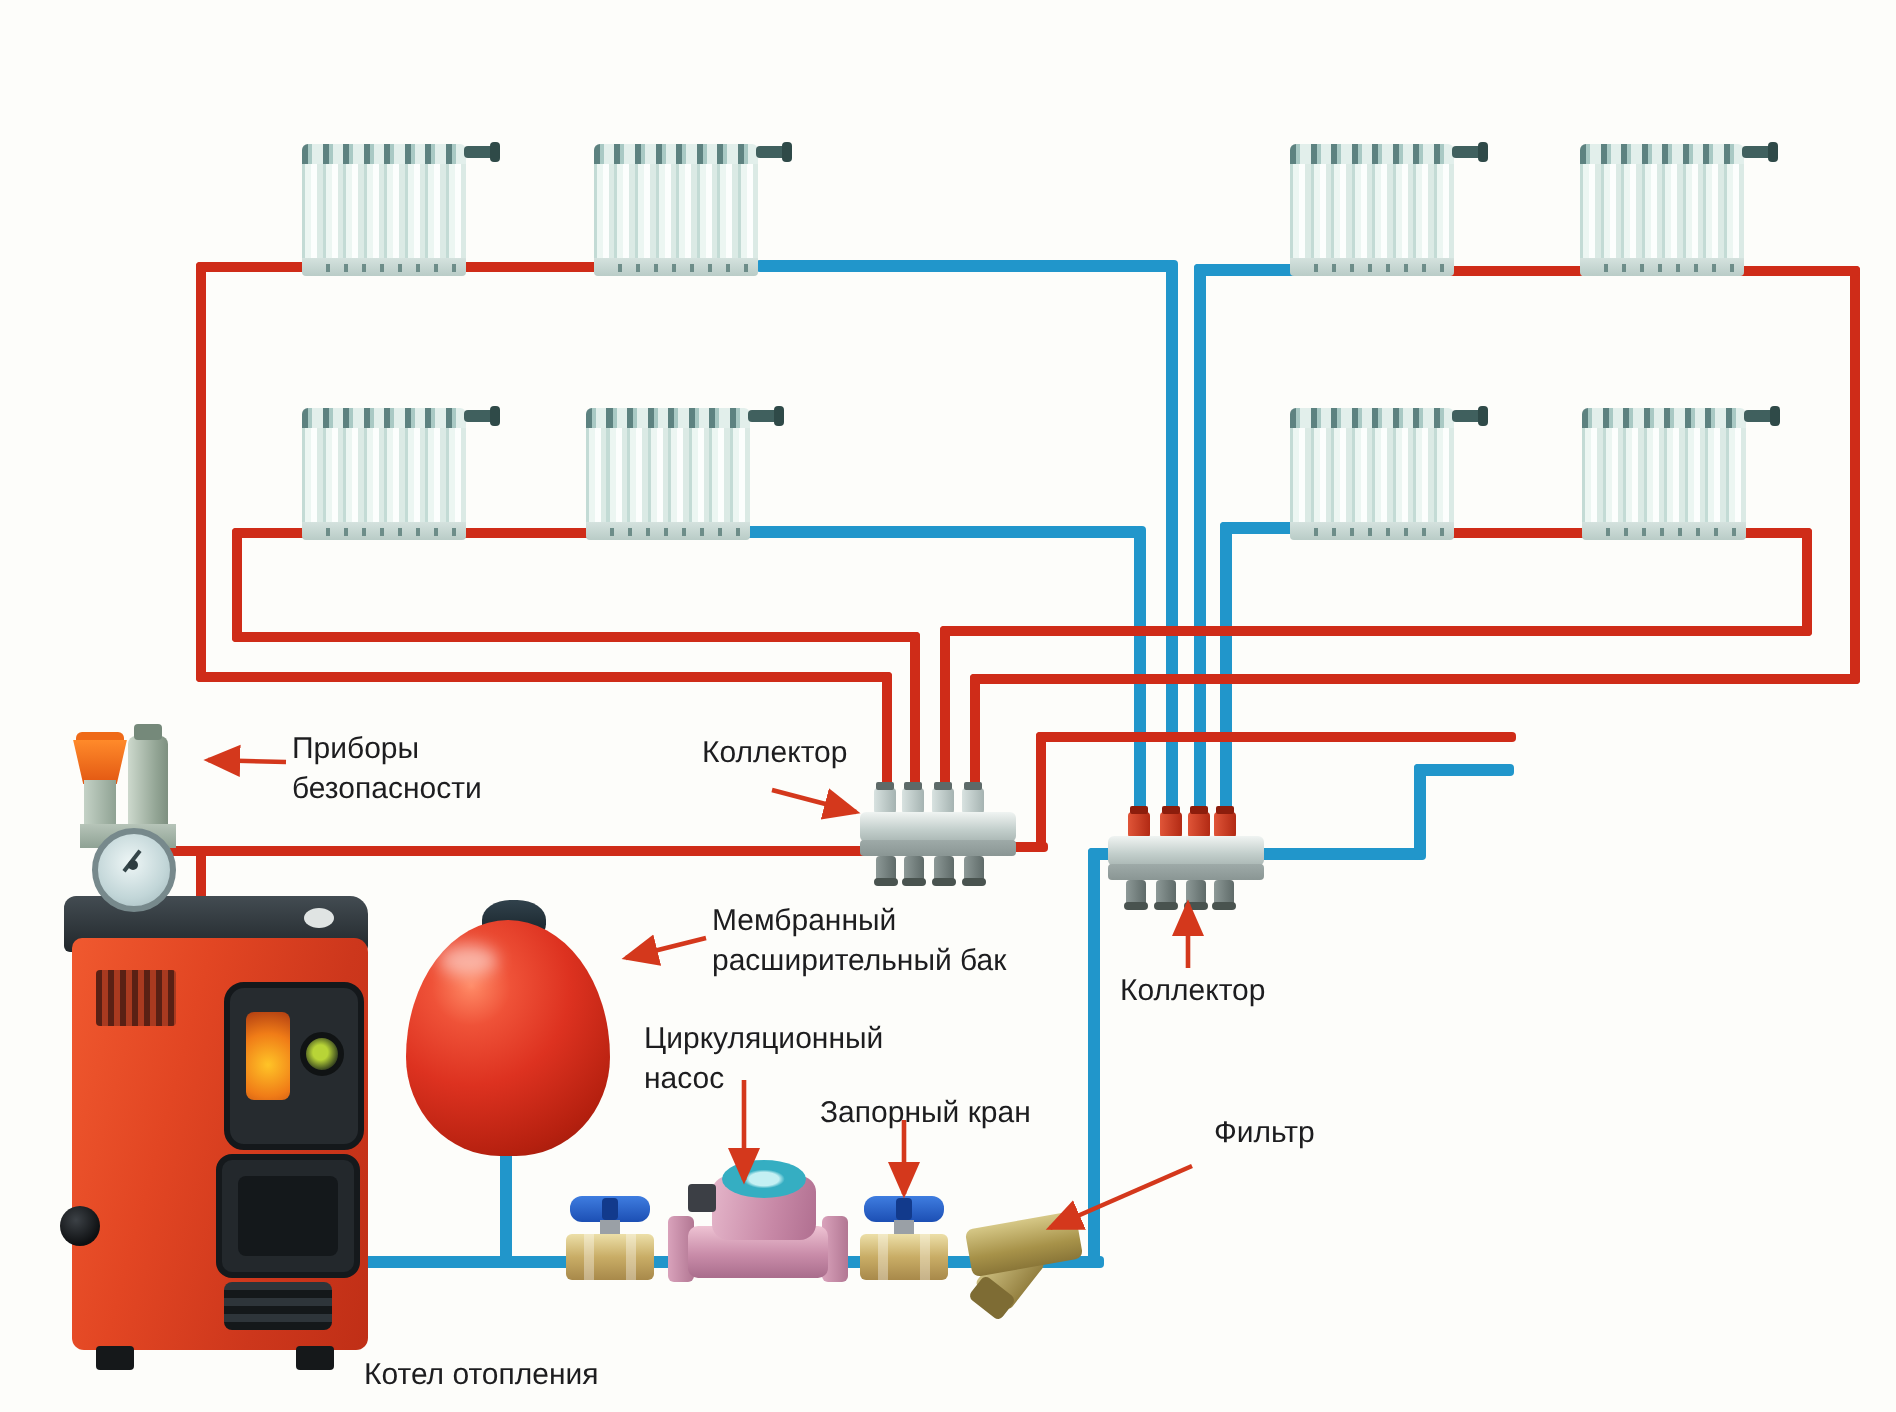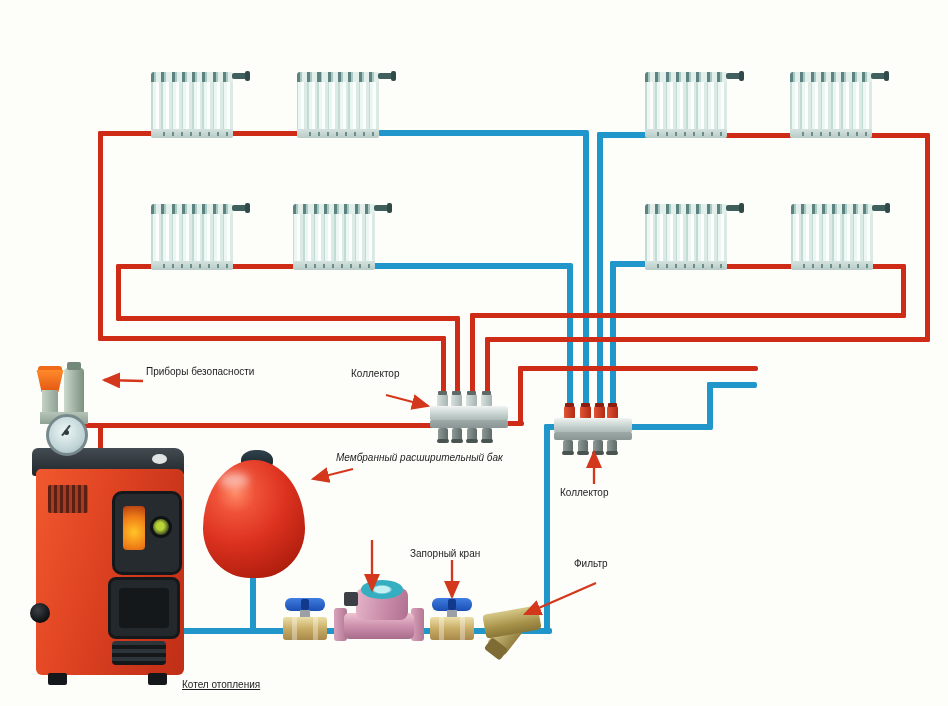--- a/index.html
+++ b/index.html
@@ -101,21 +101,21 @@
   .cm-fit::before{content:"";position:absolute;left:1px;top:-3px;width:9px;height:4px;background:#5e6a68;border-radius:1px;}
   .cb-fit{top:4px;width:11px;height:13px;border-radius:2px;background:linear-gradient(90deg,#e05538,#b22a14);}
   .cb-fit::before{content:"";position:absolute;left:1px;top:-3px;width:9px;height:4px;background:#8c1d0c;border-radius:1px;}
   .c-body{left:0;width:78px;height:15px;border-radius:3px;
     background:linear-gradient(180deg,#f0f4f2,#c2cecb 60%,#aab7b4);}
   .c-band{left:0;width:78px;height:8px;border-radius:2px;background:linear-gradient(180deg,#9eaaa8,#8a9694);}
   .c-nip{width:10px;height:13px;border-radius:2px;background:linear-gradient(90deg,#8d9997,#5f6b69);}
   .c-nip::after{content:"";position:absolute;left:-1px;bottom:-2px;right:-1px;height:4px;background:#49534f;border-radius:2px;}
 
   
-  .lbl{position:absolute;z-index:7;font-size:10px;line-height:1.33;color:var(--text,#1d1d1f);}
+  .lbl{position:absolute;z-index:7;font-size:15px;line-height:1.33;color:var(--text,#1d1d1f);}
   #title{position:absolute;z-index:7;left:0;right:0;top:22px;text-align:center;
     font-size:14px;font-weight:bold;color:#111;letter-spacing:.2px;}
   #arrows{position:absolute;left:0;top:0;z-index:6;}
 </style>
 </head>
 <body>
 
 <div id="canvas" style="--supply: #cf2c18; --return: #2196cb; --arrow: #d4381c; --background: #fdfdfa; --text: #1d1d1f;">
 
 
@@ -310,17 +310,18 @@
       <line x1="353" y1="469" x2="313" y2="479"></line>
       <line x1="372" y1="540" x2="372" y2="590"></line>
       <line x1="452" y1="560" x2="452" y2="597"></line>
       <line x1="596" y1="583" x2="525" y2="614"></line>
     </g>
   </svg>
 
   <div class="lbl" style="left:146px;top:365px;width:112px;">Приборы безопасности</div>
   <div class="lbl" style="left:351px;top:367px;">Коллектор</div>
   <div class="lbl" style="left:560px;top:486px;">Коллектор</div>
-  <div class="lbl" style="left:336px;top:451px;width:175px;font-style:italic;">Мембранный расширительный бак</div>
+  <div class="lbl" style="left:356px;top:451px;width:175px;">Мембранный расширительный бак</div>
+  <div class="lbl" style="left:322px;top:510px;width:145px;">Циркуляционный насос</div>
   <div class="lbl" style="left:410px;top:532px;width:130px;margin-top:15px;">Запорный кран</div>
-  <div class="lbl" style="left:574px;top:557px;text-align:right;">Фильтр</div>
-  <div class="lbl" style="left:182px;top:678px;text-decoration:underline;">Котел отопления</div>
+  <div class="lbl" style="left:607px;top:557px;text-align:right;">Фильтр</div>
+  <div class="lbl" style="left:182px;top:678px;">Котел отопления</div>
 </div>
 
 </body></html>

